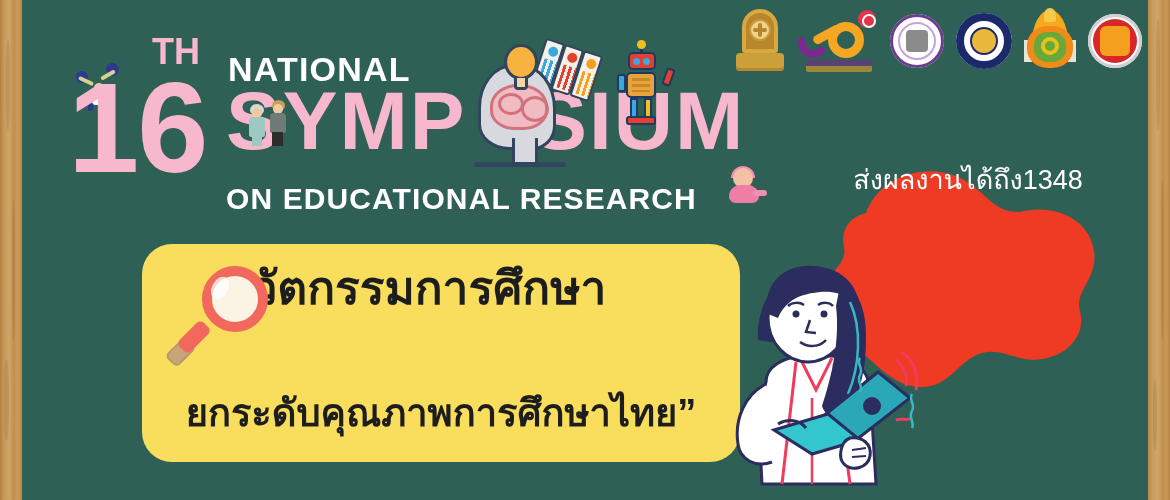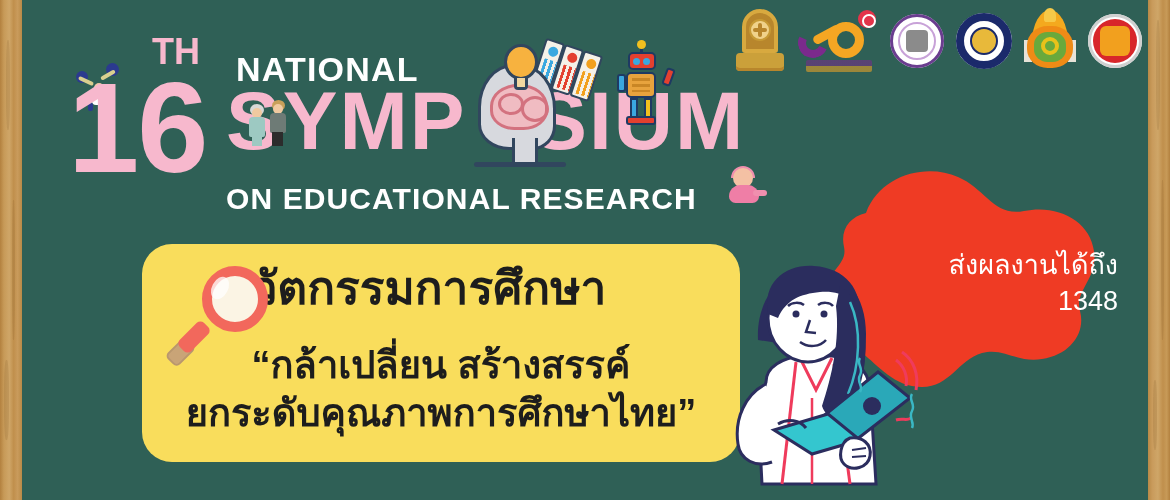--- a/index.html
+++ b/index.html
@@ -127,21 +127,21 @@
     position:absolute; left:0; top:46px;
     font-size:128px; font-weight:900; color:#f7b8cd; letter-spacing:-2px;
     line-height:1; font-family:"Liberation Sans", sans-serif;
   }
   .th {
     position:absolute; left:84px; top:16px;
     font-size:36px; font-weight:900; color:#f7b8cd; line-height:1;
   }
   .national {
     position:absolute; left:160px; top:32px;
-    font-size:34px; font-weight:800; color:#ffffff; letter-spacing:1.2px;margin-left:8px;
+    font-size:34px; font-weight:800; color:#ffffff; letter-spacing:1.2px;
   }
   .sympo {
     position:absolute; left:158px; top:62px;
     font-size:82px; font-weight:900; color:#f7b8cd; letter-spacing:2px; line-height:1;
   }
   .sympo .gap { color:transparent; }
   .oner {
     position:absolute; left:158px; top:164px;
     font-size:30px; font-weight:800; color:#ffffff; letter-spacing:1.1px;
   }
@@ -278,22 +278,22 @@
   .magnifier .grip{
     position:absolute; left:-2px; top:72px; width:17px; height:28px; background:#c9a477;
     border-radius:5px; transform:rotate(45deg);
     box-shadow:inset 0 0 0 2px rgba(0,0,0,.08);
   }
 
   
   .blob { position:absolute; left:818px; top:155px; width:300px; height:250px; }
   .blob svg { position:absolute; inset:0; }
   .blob-text {
-    position:absolute; inset:0; display:flex; flex-direction:column;
-    align-items:flex-end; justify-content:center; gap:0; padding-top:8px;
+    position:absolute; inset:0; display:flex; flex-direction:row;
+    align-items:flex-start; justify-content:center; gap:0; padding-top:8px;
   }
   .blob-text div {
     color:#ffffff; font-size:27px; font-weight:400; line-height:1.32;
     font-family:"Liberation Sans", sans-serif; text-align:center;
   }
 
   
   .woman { position:absolute; left:700px; top:248px; width:240px; height:252px; }
 
 </style>
@@ -448,21 +448,20 @@
     <div class="blob-text">
       <div>ส่งผลงานได้ถึง</div>
       <div>1348</div>
     </div>
   </div>
 
   <div class="yellow-card">
     <div class="title-row">
       <div class="thai-title">นวัตกรรมการศึกษา</div>
     </div>
-    <div class="thai-sub l1">“กล้าเปลี่ยน สร้างสรรค์</div>
     <div class="thai-sub l2">ยกระดับคุณภาพการศึกษาไทย”</div>
 
     <div class="magnifier">
       <div class="grip"></div>
       <div class="handle"></div>
       <div class="lens"></div>
       <div class="glare"></div>
     </div>
   </div>
 

